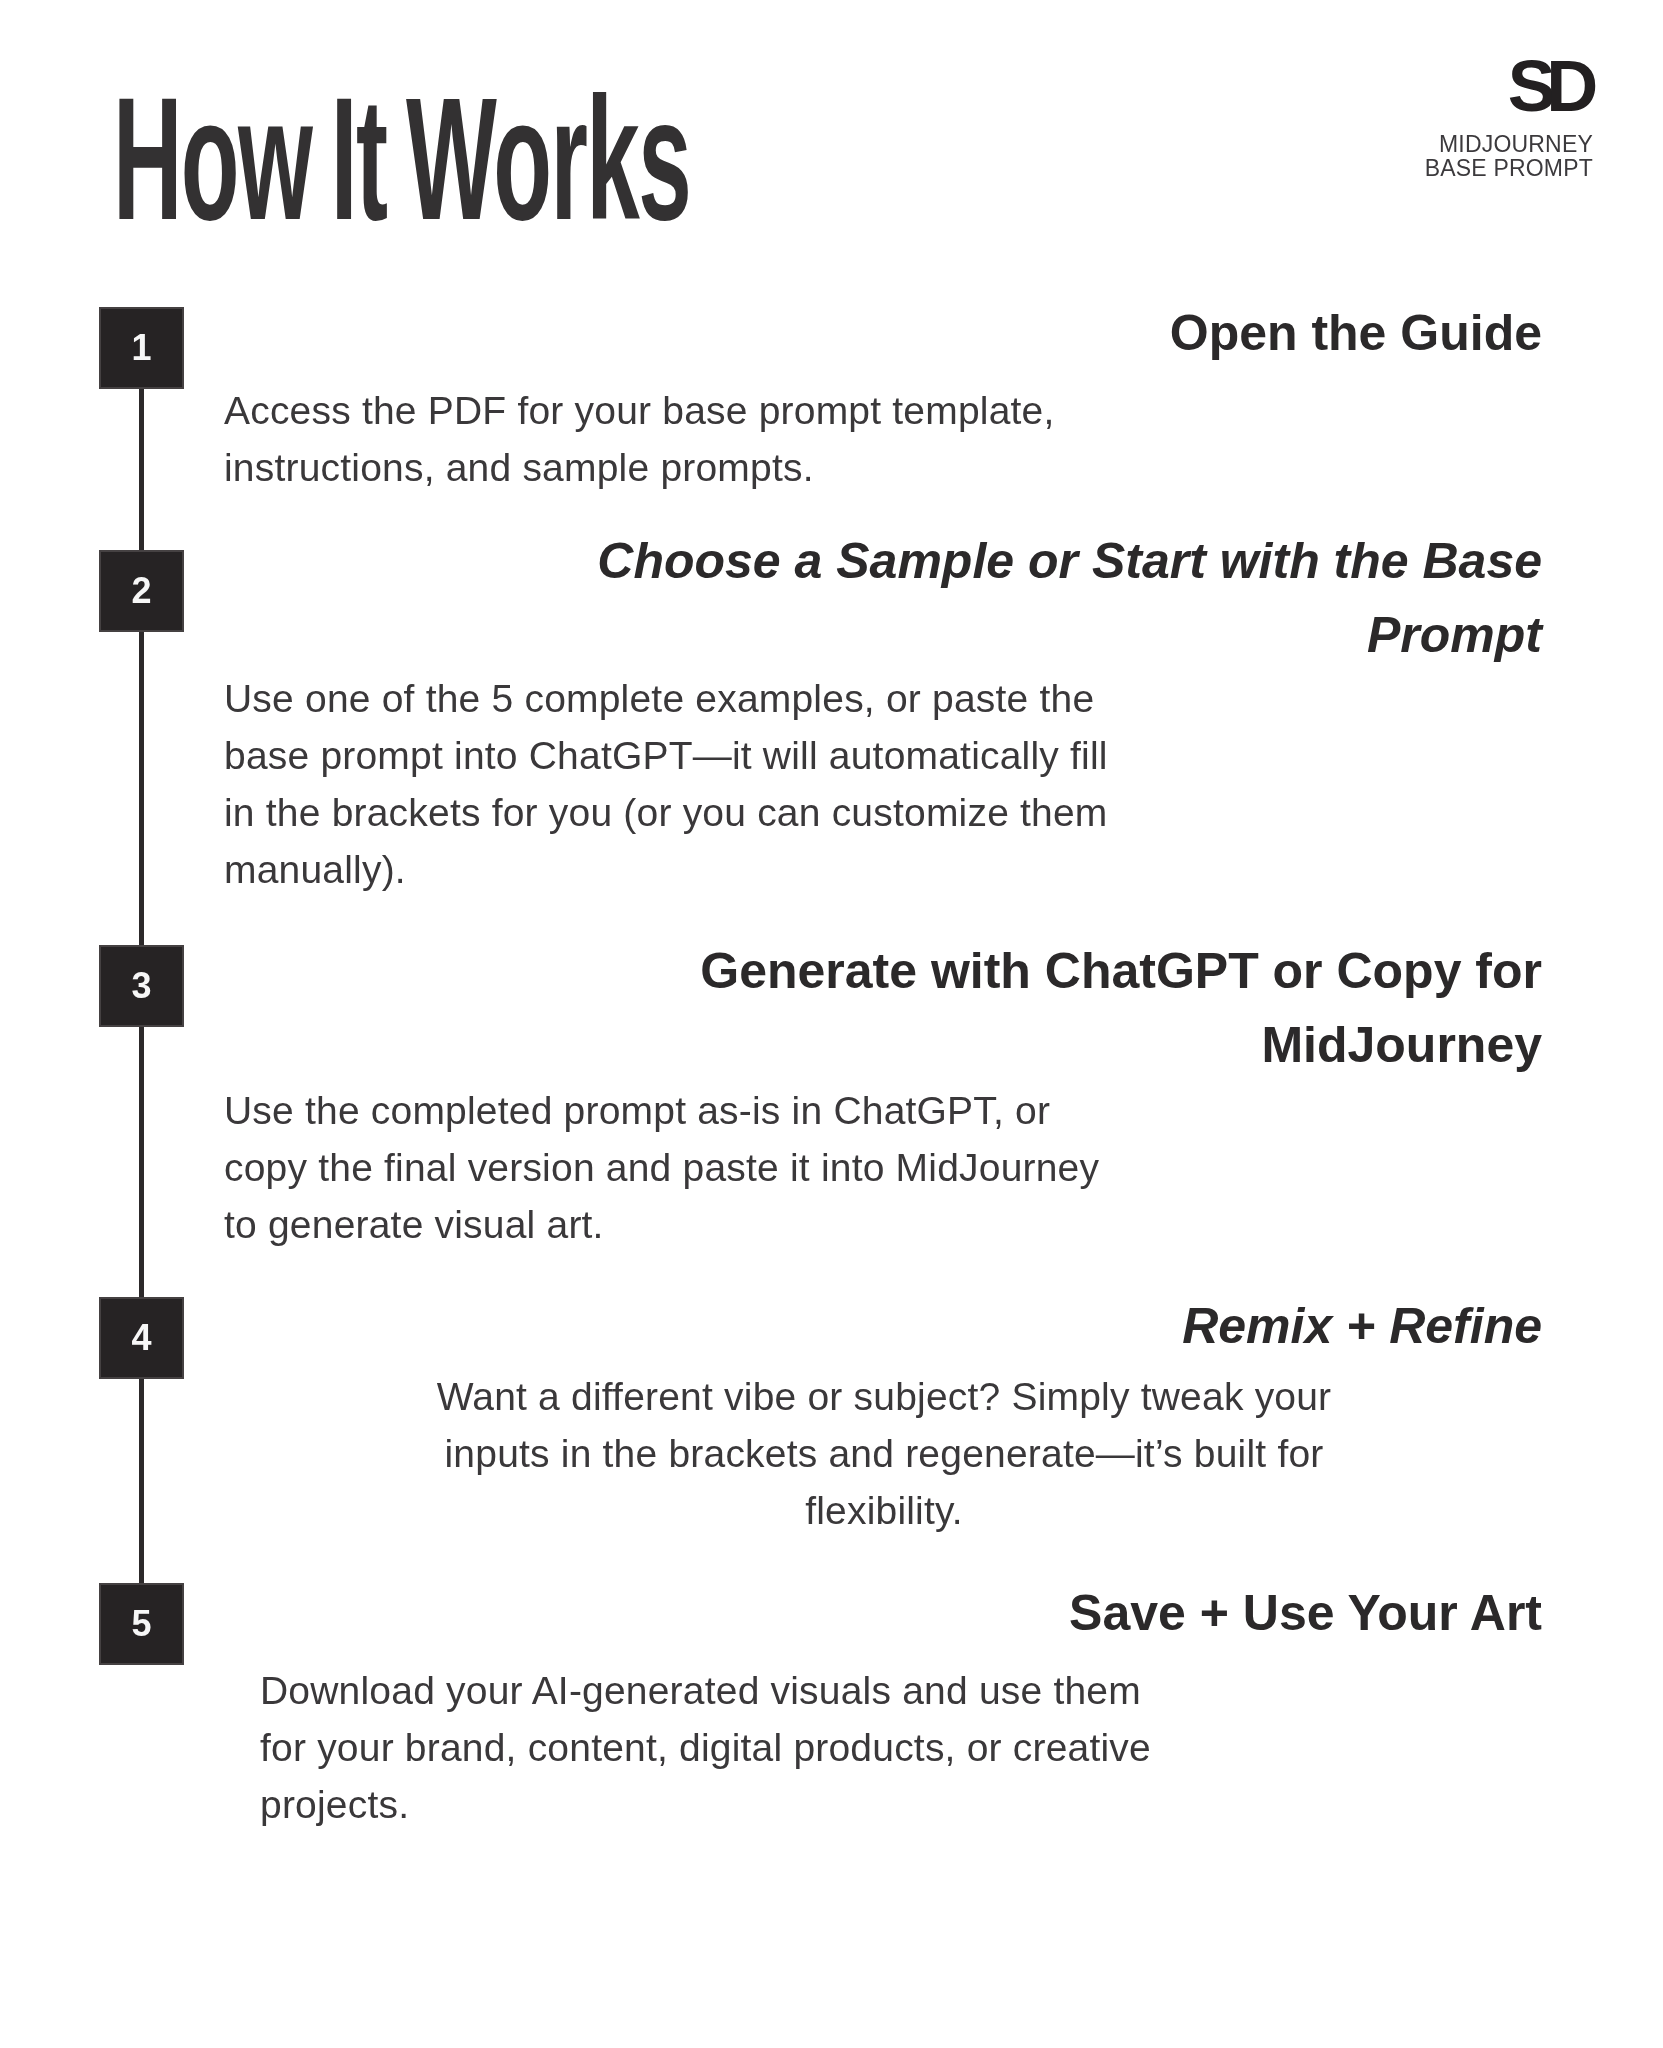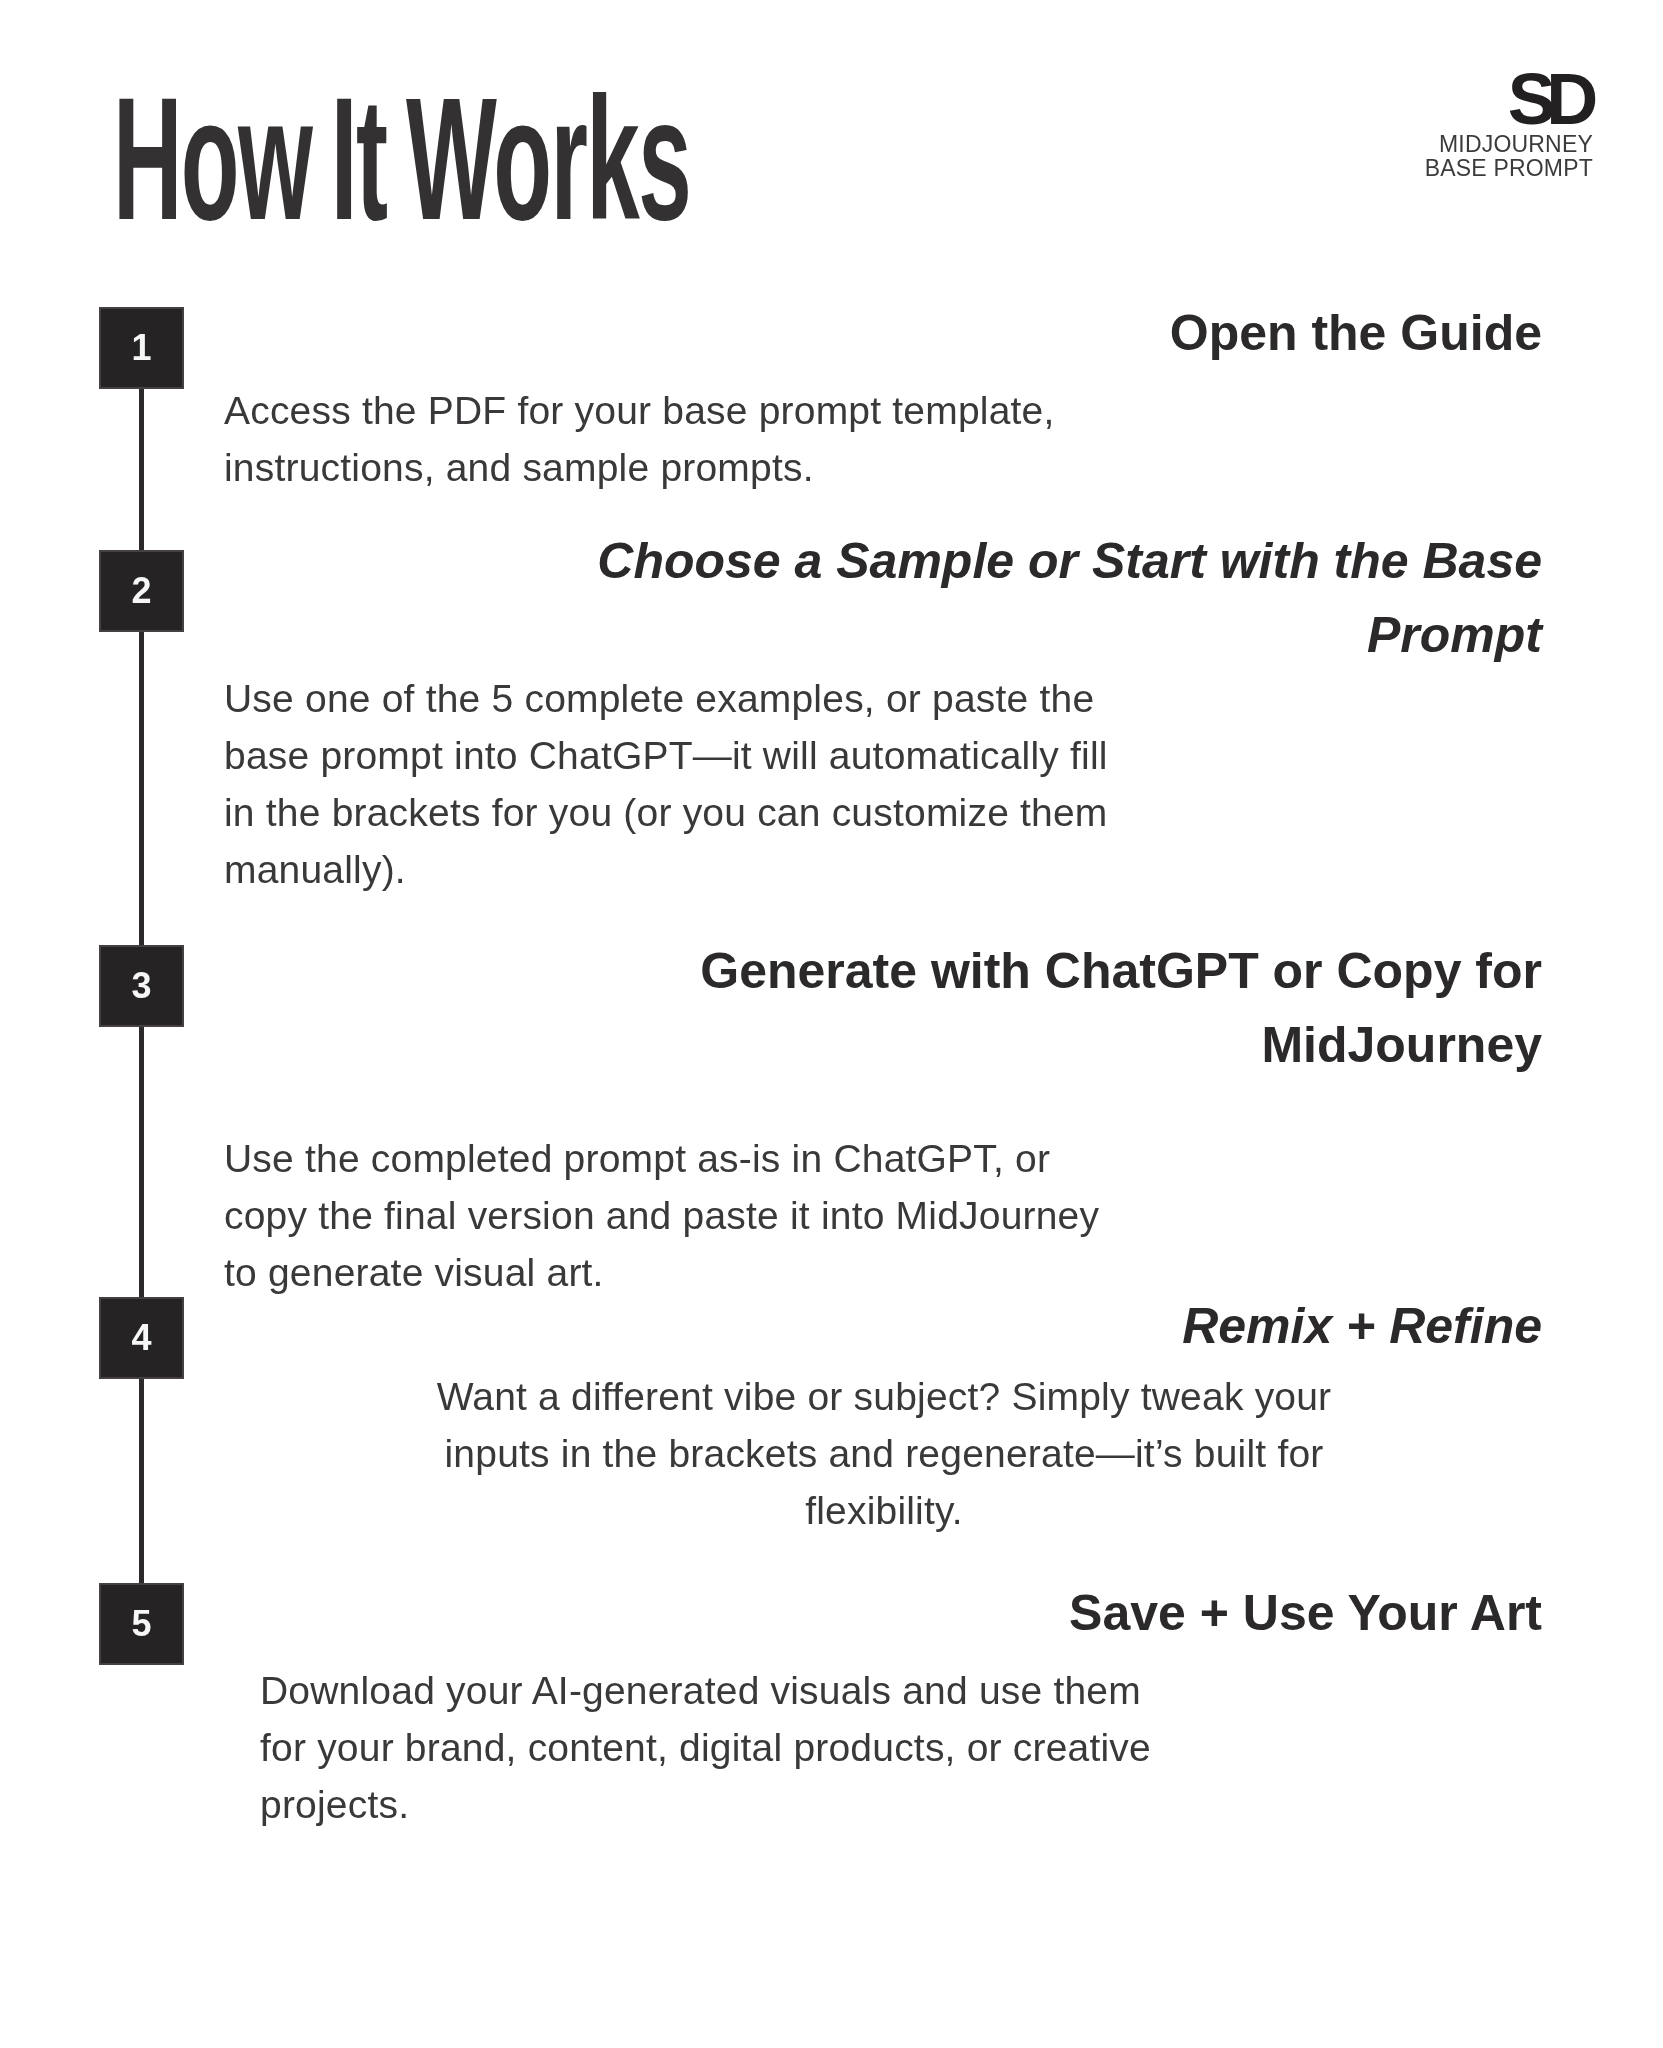--- a/index.html
+++ b/index.html
@@ -33,21 +33,21 @@
     word-spacing:-10px;
     transform:scaleX(0.55);
     transform-origin:left top;
     white-space:nowrap;
   }
 
   
   .logo{position:absolute;top:0;right:70px;text-align:right;}
   .logo-monogram{
     position:absolute;
-    top:63px;right:0;
+    top:50px;right:0;
     font-size:72px;
     line-height:1;
     font-weight:700;
     letter-spacing:-0.13em;
     color:#232021;
     padding-right:4px;
   }
   .logo-tagline{
     position:absolute;
     top:132px;right:0;
@@ -146,21 +146,21 @@
 in the brackets for you (or you can customize them
 manually).</div>
     </div>
 
     <div class="step">
       <div class="badge" style="top: 945px;">
         <span class="badge-num">3</span>
       </div>
       <div class="step-title" style="top: 934px;">Generate with ChatGPT or Copy for
 MidJourney</div>
-      <div class="step-body" style="top: 1082px; margin-top: 48px;">Use the completed prompt as-is in ChatGPT, or
+      <div class="step-body" style="top: 1082px;">Use the completed prompt as-is in ChatGPT, or
 copy the final version and paste it into MidJourney
 to generate visual art.</div>
     </div>
 
     <div class="step">
       <div class="badge" style="top: 1297px;">
         <span class="badge-num">4</span>
       </div>
       <div class="step-title" style="top: 1289px; font-style: italic;">Remix + Refine</div>
       <div class="step-body" style="top: 1368px; text-align: center;">Want a different vibe or subject? Simply tweak your

